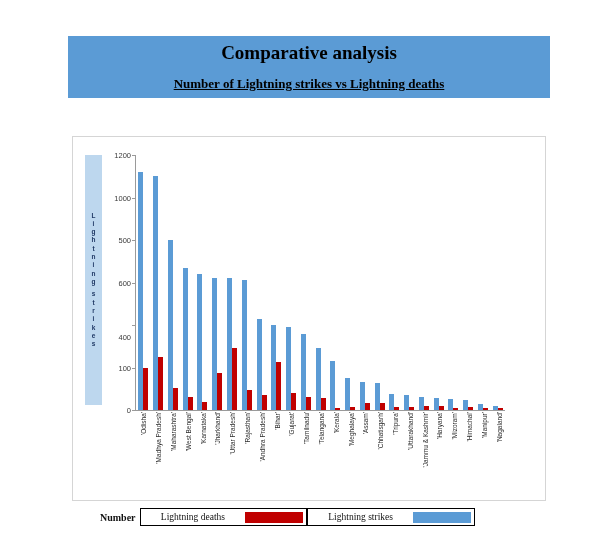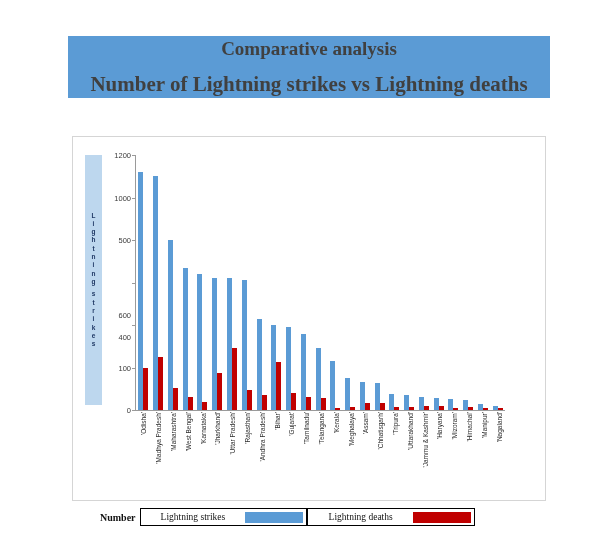--- a/index.html
+++ b/index.html
@@ -12,27 +12,27 @@
   .page{position:relative;width:616px;height:550px;}
 
   
   .title-banner{
     position:absolute;left:68px;top:36px;width:482px;height:62px;
     background:#5b9bd5;
     display:flex;flex-direction:column;align-items:center;justify-content:center;
   }
   .title-line{
     font-family:"Liberation Serif", serif;
-    color:#404040;
+    color:#000000;
     font-weight:bold;
     line-height:1.15;
     text-align:left;
   }
   .title-line.l1{font-size:19px;}
-  .title-line.l2{font-size:21px;margin-top:13px;}
+  .title-line.l2{font-size:13px;margin-top:13px;text-decoration:underline;}
 
   
   .chart-frame{
     position:absolute;left:72px;top:136px;width:472px;height:363px;
     background:#ffffff;border:1px solid #d5d5d5;
   }
 
   
   .ylabel-box{
     position:absolute;left:12px;top:18px;width:17px;height:250px;
@@ -255,21 +255,21 @@
             <div class="bar deaths" style="height: 2.125px;"></div>
           </div>
         </div>
       <div class="yticks">
           <div class="ytick" style="top: 255px;">0</div>
           <div class="ytick-mark" style="position: absolute; top: 255px; left: -3px;"></div>
           <div class="ytick" style="top: 212.5px;">100</div>
           <div class="ytick-mark" style="position: absolute; top: 212.5px; left: -3px;"></div>
           <div class="ytick" style="top: 182px;">400</div>
           <div class="ytick-mark" style="position: absolute; top: 170px; left: -3px;"></div>
-          <div class="ytick" style="top: 127.5px; margin-top: 32px;">600</div>
+          <div class="ytick" style="top: 127.5px;">600</div>
           <div class="ytick-mark" style="position: absolute; top: 127.5px; left: -3px;"></div>
           <div class="ytick" style="top: 85px;">500</div>
           <div class="ytick-mark" style="position: absolute; top: 85px; left: -3px;"></div>
           <div class="ytick" style="top: 42.5px;">1000</div>
           <div class="ytick-mark" style="position: absolute; top: 42.5px; left: -3px;"></div>
           <div class="ytick" style="top: 0px;">1200</div>
           <div class="ytick-mark" style="position: absolute; top: 0px; left: -3px;"></div>
         </div>
     </div>
 
@@ -348,22 +348,22 @@
         </div>
         <div class="xl">
           <span>'Nagaland'</span>
         </div>
       </div>
   </div>
 
   <div class="legend">
     <div class="legend-title">Number</div>
     <div class="legend-box">
+      <div class="legend-label">Lightning deaths</div>
+      <div class="legend-swatch sw-red"></div>
+    </div>
+    <div class="legend-box">
       <div class="legend-label">Lightning strikes</div>
       <div class="legend-swatch sw-blue"></div>
     </div>
-    <div class="legend-box">
-      <div class="legend-label">Lightning deaths</div>
-      <div class="legend-swatch sw-red"></div>
-    </div>
   </div>
 
 </div>
 
 </body></html>

